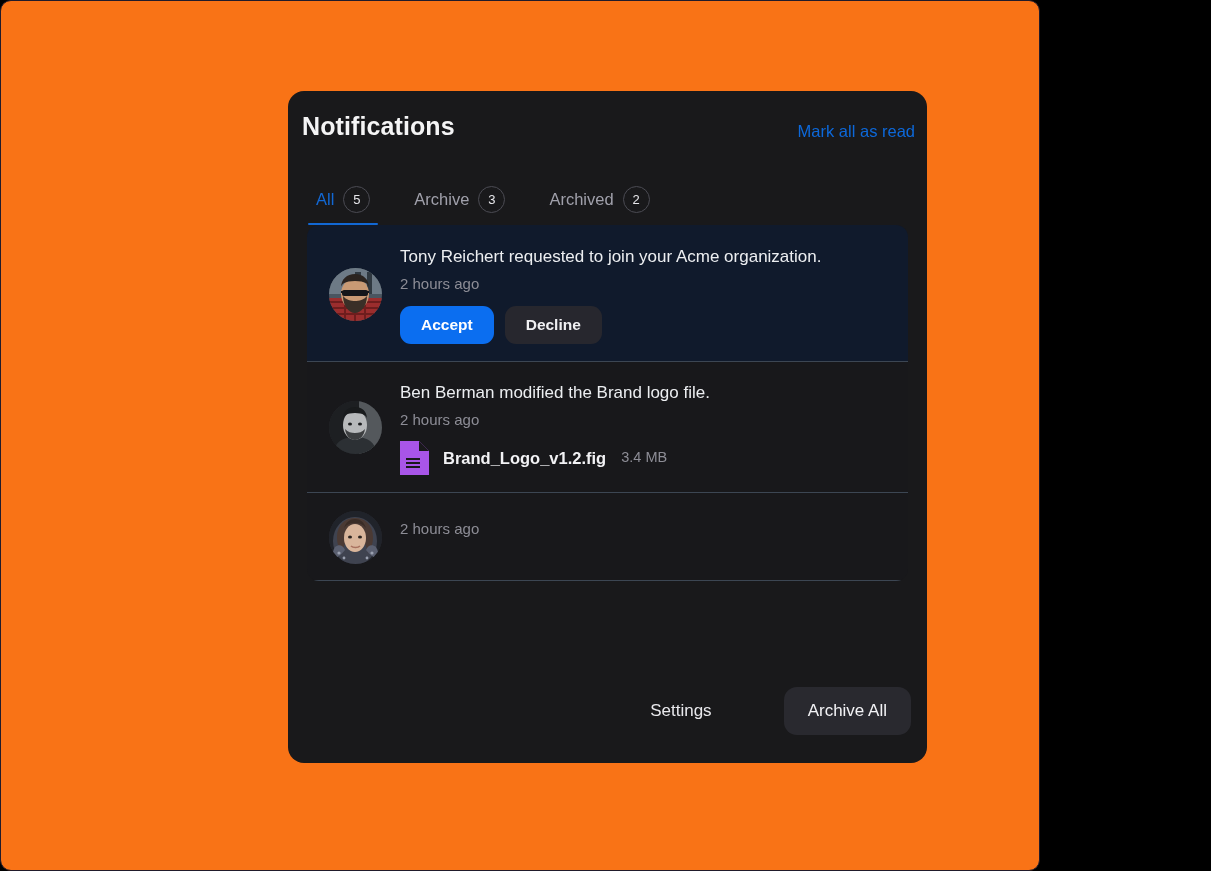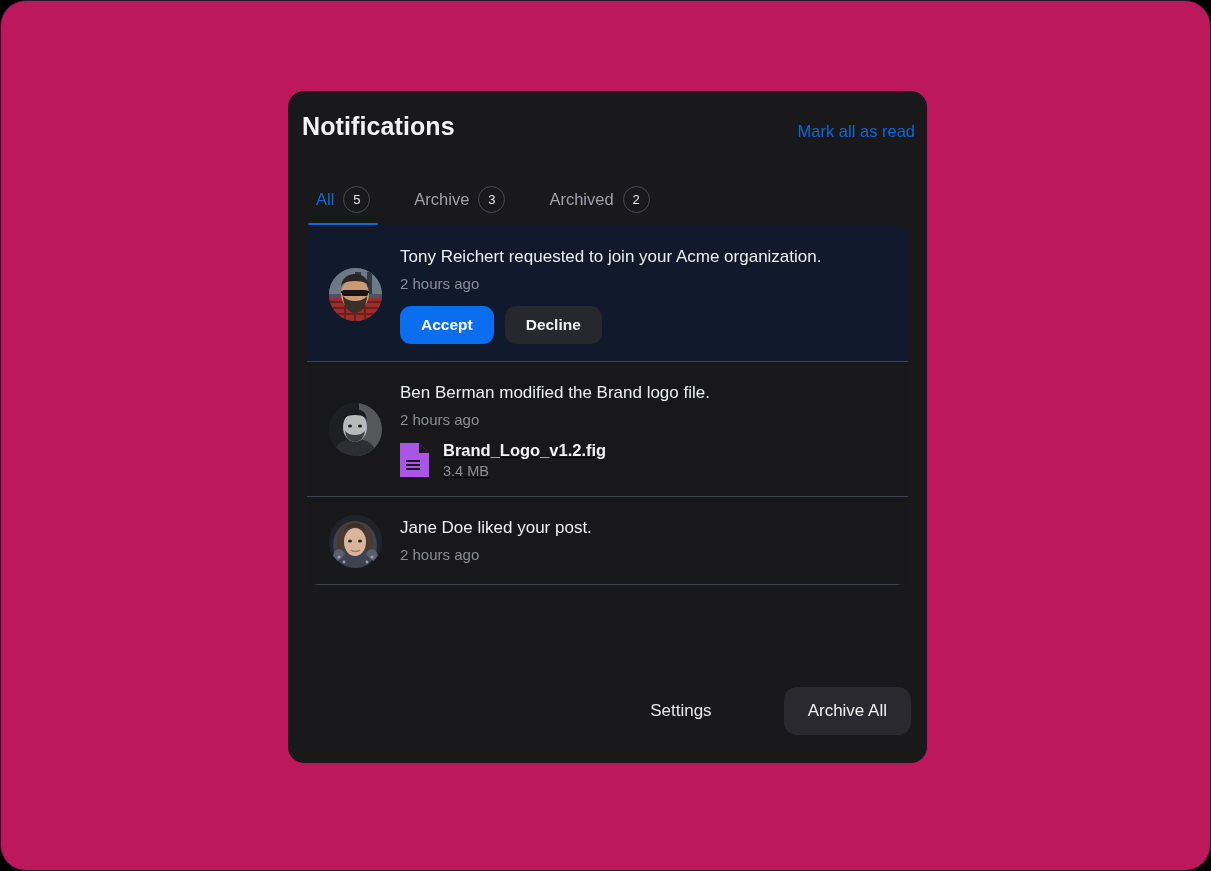--- a/index.html
+++ b/index.html
@@ -7,25 +7,25 @@
   html, body {
     width: 1211px;
     height: 871px;
     background: #000000;
     font-family: "Liberation Sans", sans-serif;
     overflow: hidden;
   }
 
   #canvas {
     position: relative;
-    width: 1211px;
+    width: 1040px;
     height: 871px;
-    background: #be185d;
+    background: #f97316;
     border: 1px solid #211b2b;
-    border-radius: 26px;
+    border-radius: 11px;
     overflow: hidden;
   }
 
   
   .card {
     position: absolute;
     left: 287px;
     top: 90px;
     width: 639px;
     height: 672px;
@@ -176,21 +176,21 @@
 
   
   .attachment {
     margin-top: 13px;
     display: flex;
     align-items: center;
     gap: 14px;
     cursor: pointer;
   }
   .file-icon { flex: none; width: 29px; height: 34px; }
-  .file-meta { display: flex; flex-direction: column; gap: 3px; text-decoration: underline; }
+  .file-meta { display: flex; flex-direction: row; gap: 15px; }
   .file-name { font-size: 16.5px; font-weight: 700; color: #f2f2f5; }
   .file-size { font-size: 14.5px; color: #8d8d96; }
 
   
   .footer {
     margin-top: auto;
     flex: none;
     height: 96px;
     display: flex;
     align-items: center;
@@ -324,21 +324,20 @@
             <path d="M22 35c2 2 7 2 9 0" stroke="#a9725f" stroke-width="1.6" fill="none"></path>
             <path d="M6 36c4-3 8-2 10 3-4 5-8 8-12 9-1-5 0-9 2-12z" fill="#5a5f70"></path>
             <path d="M47 36c-4-3-8-2-10 3 4 5 8 8 12 9 1-5 0-9-2-12z" fill="#5a5f70"></path>
             <circle cx="10" cy="42" r="1.6" fill="#9aa0b0"></circle>
             <circle cx="15" cy="47" r="1.4" fill="#9aa0b0"></circle>
             <circle cx="43" cy="42" r="1.6" fill="#9aa0b0"></circle>
             <circle cx="38" cy="47" r="1.4" fill="#9aa0b0"></circle>
           </svg>
         </div>
         <div class="notif-body">
-          <div class="notif-text">Jane Doe liked your post.</div>
           <div class="notif-time">2 hours ago</div>
         </div>
       </div>
 
     </div>
 
     <div class="footer">
       <button class="btn-settings">Settings</button>
       <button class="btn-archive">Archive All</button>
     </div>

